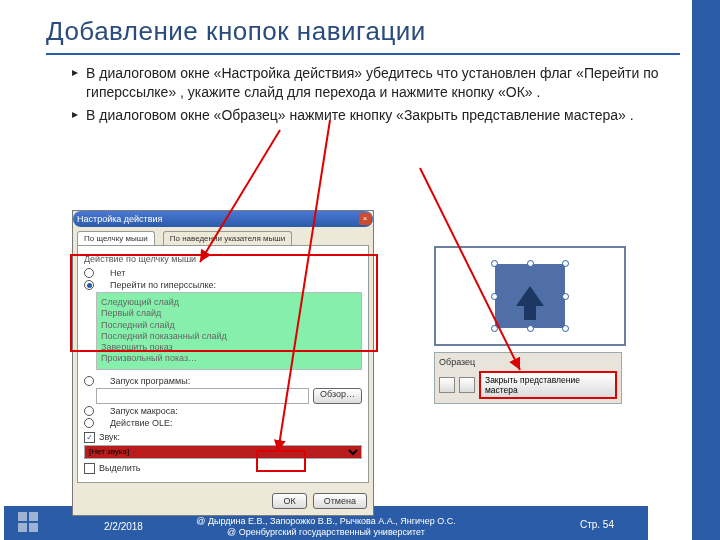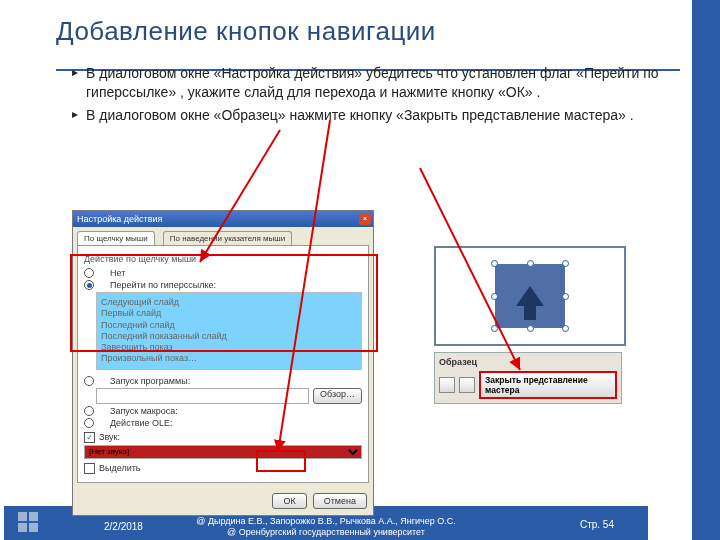--- a/index.html
+++ b/index.html
@@ -6,46 +6,46 @@
   body {
     width:720px; height:540px;
     font-family: Arial, Helvetica, sans-serif;
     background:#fff;
     position:relative;
     overflow:hidden;
   }
   
   .frame-right { position:absolute; right:0; top:0; width:28px; height:540px; background:#2a5ca8; }
   .frame-bottom { position:absolute; left:4px; bottom:0; width:628px; height:34px; background:#2a5ca8; color:#fff; font-size:10px;padding-left:16px; }
-  .title-bar { position:absolute; left:56px; top:16px; right:40px; border-bottom:2px solid #2a5ca8; padding-bottom:22px; }
+  .title-bar { position:absolute; left:46px; top:16px; right:40px; border-bottom:2px solid #2a5ca8; padding-bottom:6px; }
   .title-bar h1 { margin:0; font-size:26px; font-weight:400; color:#2a4b7c; letter-spacing:0.5px; }
 
   .content { position:absolute; left:72px; top:64px; right:48px; }
   ul.bullets { list-style:none; padding:0; margin:0; }
   ul.bullets li { position:relative; padding-left:14px; font-size:14px; line-height:1.35; color:#222; margin-bottom:4px; }
   ul.bullets li::before { content:"▸"; position:absolute; left:0; top:0; color:#222; font-size:12px; }
 
   .dialog-area { position:absolute; left:72px; top:210px; width:310px; height:290px; }
   .dlg { width:300px; border:1px solid #7a7a7a; background:#ece9d8; font-size:9px; color:#333; }
-  .dlg .titlebar { height:16px; background:linear-gradient(#4a77d4,#2a5ca8); color:#fff; display:flex; align-items:center; padding:0 4px; font-size:9px; position:relative;}
+  .dlg .titlebar { height:16px; background:linear-gradient(#4a77d4,#2a5ca8); color:#fff; display:flex; align-items:center; padding:0 4px; font-size:9px; position:relative;border-radius:8px;}
   .dlg .titlebar .x { position:absolute; right:2px; top:2px; width:12px; height:12px; background:#d04a2e; color:#fff; font-size:8px; line-height:12px; text-align:center; border-radius:2px;}
   .dlg .tabs { display:flex; gap:8px; padding:4px 4px 0 4px; }
   .dlg .tab { background:#ece9d8; border:1px solid #999; border-bottom:none; padding:2px 6px; font-size:8px; border-radius:3px 3px 0 0;}
   .dlg .tab.active { background:#fff; }
   .dlg .body { background:#fff; margin:0 4px 4px 4px; border:1px solid #999; padding:6px; }
   .dlg .grouplbl { margin:2px 0 4px 0; color:#555;}
   .dlg .radio-row { display:flex; align-items:center; gap:16px; margin:2px 0; }
   .dlg .radio { width:8px; height:8px; border:1px solid #555; border-radius:50%; display:inline-block; position:relative; flex:none;}
   .dlg .radio.checked::after { content:""; position:absolute; inset:1.5px; background:#2a5ca8; border-radius:50%; }
   .dlg select.fake { width:100%; font-size:8px; border:1px solid #aaa; height:14px; background:#b91c1c;}
   .dlg .checkbox-row { display:flex; align-items:center; gap:4px; margin:4px 0 2px 0;}
   .dlg .cb { width:9px; height:9px; border:1px solid #555; background:#fff; display:inline-flex; align-items:center; justify-content:center; font-size:8px; color:#2a5ca8;}
   .dlg .btnrow { display:flex; justify-content:flex-end; gap:6px; padding:6px;margin-left:33px; }
   .dlg .winbtn { border:1px solid #666; background:linear-gradient(#fff,#dcdcdc); padding:2px 10px; font-size:9px; border-radius:3px;}
-  .opt-list { margin-left:12px; border:1px solid #bbb; background:#7dd3fc; padding:4px 4px; line-height:1.25; color:#666;}
+  .opt-list { margin-left:12px; border:1px solid #bbb; background:#86efac; padding:4px 4px; line-height:1.25; color:#666;}
   .opt-list div { white-space:nowrap; overflow:hidden; text-overflow:ellipsis; }
 
   .rb-outer { position:absolute; left:70px; top:254px; width:304px; height:94px; border:2px solid #d00; pointer-events:none; }
   .rb-ok    { position:absolute; left:256px; top:450px; width:46px; height:18px; border:2px solid #d00; pointer-events:none; }
 
   
   .mini { position:absolute; left:434px; top:246px; width:188px; }
   .mini .thumb { width:188px; height:96px; border:2px solid #6b7fa0; background:#fff; position:relative; display:flex; align-items:center; justify-content:center;}
   .mini .sq { width:70px; height:64px; background:#4f6fa6; display:flex; align-items:center; justify-content:center; position:relative;}
   .mini .sq .handles::before,
@@ -55,21 +55,21 @@
   }
   .mini .sq .h1{left:-4px;top:-4px}.mini .sq .h2{right:-4px;top:-4px}.mini .sq .h3{left:-4px;bottom:-4px}.mini .sq .h4{right:-4px;bottom:-4px}
   .mini .sq .h5{left:calc(50% - 3px);top:-4px}.mini .sq .h6{left:calc(50% - 3px);bottom:-4px}.mini .sq .h7{left:-4px;top:calc(50% - 3px)}.mini .sq .h8{right:-4px;top:calc(50% - 3px)}
   .mini .arrow-up {
     width:0;height:0;border-left:14px solid transparent;border-right:14px solid transparent;border-bottom:20px solid #1d3763;
     position:relative;
   }
   .mini .arrow-up::after{
     content:""; position:absolute; left:-6px; top:20px; width:12px; height:14px; background:#1d3763;
   }
-  .mini .bar { margin-top:6px; border:1px solid #9aa; background:#e8e4dc; padding:4px;font-weight:bold; }
+  .mini .bar { margin-top:6px; border:1px solid #9aa; background:#e8e4dc; padding:4px; }
   .mini .bar .lbl { font-size:9px; color:#333; margin-bottom:4px;}
   .mini .bar .row2 { display:flex; align-items:center; gap:4px;}
   .mini .bar .icon { width:14px; height:14px; border:1px solid #888; background:linear-gradient(#fff,#ddd); }
   .mini .bar .closebtn { flex:1; border:1px solid #666; background:linear-gradient(#fff,#dcdcdc); font-size:8.5px; padding:2px 4px; border:2px solid #d00; }
 
   
   svg.arrows { position:absolute; left:0; top:0; width:720px; height:540px; pointer-events:none; }
 
   
   .logo-squares { position:absolute; left:14px; bottom:8px; display:grid; grid-template-columns:repeat(2,9px); gap:2px;}

